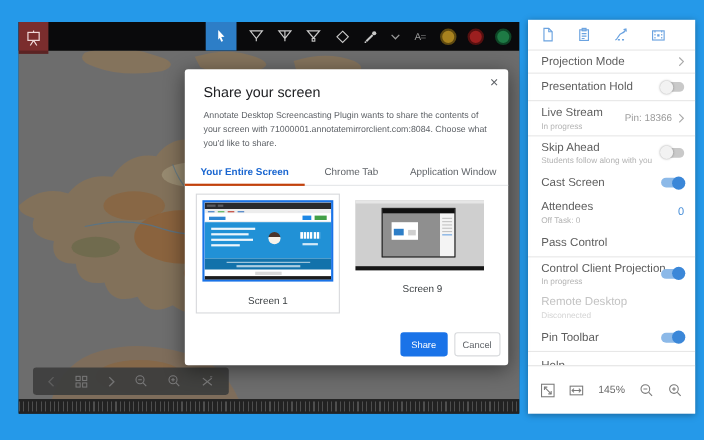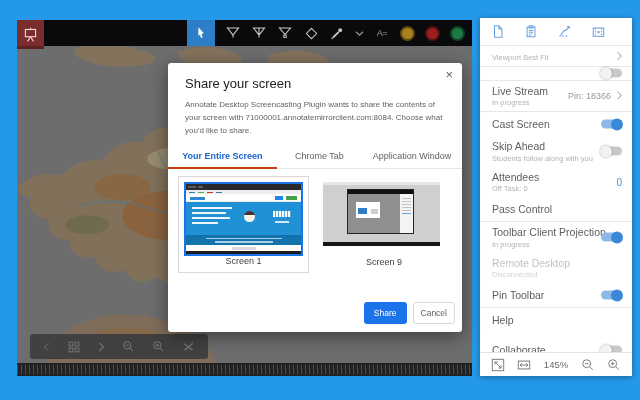--- a/index.html
+++ b/index.html
@@ -40,21 +40,21 @@
   .dlg-close { position:absolute; top:5px; right:9px; font-size:13px; color:#5f6368; cursor:pointer; line-height:1; }
   .dlg-body { margin:8px 17px 0; font-size:8px; line-height:1.6; color:#5f6368; }
   .dlg-tabs { display:flex; margin-top:9px; border-bottom:1px solid #e4e6e8; }
   .tab { font-size:9px; color:#5f6368; text-align:center; padding:5px 0 6px; }
   .tab:nth-child(1){ flex:0 0 37%; } .tab:nth-child(2){ flex:0 0 29%; } .tab:nth-child(3){ flex:0 0 34%; }
   .tab.active { color:#1a66d0; font-weight:bold; border-bottom:2px solid #c2410c; margin-bottom:-1px; }
   .thumbs { display:flex; margin:7px 0 0 10px; gap:14px; }
   .cell { width:131px; }
   .cell.selected { border:1px solid #d7d9dc; padding:5px 5px 6px; }
   .cell.plain { padding:6px 0 0; width:122px; }
-  .thumb-label { text-align:center; font-size:9px; color:#3c4043; margin-top:0; }
+  .thumb-label { text-align:center; font-size:9px; color:#3c4043; margin-top:12px; }
 
   
   .thumb1 { width:119px; height:74px; border:2px solid #1a73e8; background:#fff; overflow:hidden; }
   .t1-bar { height:6px; background:#2a2a2e; display:flex; align-items:center; gap:2px; padding:0 2px; }
   .t1-bar i { width:8px; height:2px; background:#5a5a60; }
   .t1-bm { height:4px; background:#ededed; display:flex; gap:3px; align-items:center; padding:0 3px; }
   .t1-bm i { width:6px; height:1.5px; } 
   .t1-hd { height:8px; background:#fff; border-bottom:1px solid #eee; position:relative; }
   .t1-hd .lg { position:absolute; left:4px; top:3px; width:15px; height:2.5px; background:#2f86d2; }
   .t1-hd .g  { position:absolute; right:4px; top:2px; width:11px; height:4px; background:#43a047; }
@@ -102,21 +102,21 @@
   .sb-row.pad { padding-top:7px; padding-bottom:6px; }
   .sb-row.disabled .t { color:#c3c3c3; } .sb-row.disabled .s { color:#d4d4d4; }
   .acc { position:absolute; right:10px; top:50%; transform:translateY(-50%); display:flex; align-items:center; gap:5px;margin-left:27px; }
   .val { font-size:9px; color:#9b9b9b; }
   .val.blue { color:#4a90d9; font-size:10px; }
   .toggle { width:21px; height:9px; border-radius:5px; position:relative; }
   .toggle .knob { width:12px; height:12px; border-radius:50%; position:absolute; top:-1.5px; }
   .toggle.off { background:#c9c9c9; } .toggle.off .knob { left:-1px; background:#f2f2f2; box-shadow:0 0 2px rgba(0,0,0,.4); }
   .toggle.on { background:#8cb9e8; } .toggle.on .knob { right:-1px; background:#3b87d8; }
   .sb-row.clipped { margin-top:8px; }
-  .sb-bottom { position:absolute; left:0; bottom:0; width:100%; height:24px; background:#fff;
+  .sb-bottom { position:absolute; left:0; bottom:0; width:100%; height:44px; background:#fff;
                border-top:1px solid #e3e3e3; display:flex; align-items:center;
                justify-content:space-between; padding:0 11px; z-index:5; }
   .zoomlevel { font-size:9.5px; color:#6a6a6a; }
   .ibtn { display:flex; align-items:center; justify-content:center; }
 </style>
 </head>
 <body>
 
 <div class="stage">
 
@@ -375,84 +375,85 @@
           <rect x="2" y="3.5" width="12" height="9.5"></rect>
           <path d="M4.5 3.5 v9.5 M11.5 3.5 v9.5" stroke-dasharray="1.6 1.6"></path>
           <rect x="6.8" y="7" width="2.4" height="2.4" fill="#6ba3e0" stroke="none"></rect>
             </g>
           </svg>
         </span>
     </div>
     <div class="sb-div"></div>
 
     <div class="sb-row">
-      <div class="s">Viewport Best Fit</div>
+      <div class="t">Projection Mode</div>
       <div class="acc">
           <svg width="6" height="9" viewBox="0 0 8 12">
         <path d="M2 1 L7 6 L2 11" fill="none" stroke="#aaaaaa" stroke-width="1.4"></path>
           </svg>
         </div>
     </div>
     <div class="sb-div"></div>
 
     <div class="sb-row pad">
+      <div class="t">Presentation Hold</div>
       <div class="acc">
           <div class="toggle off">
             <div class="knob"></div>
           </div>
         </div>
     </div>
     <div class="sb-div"></div>
 
     <div class="sb-row">
       <div class="t">Live Stream</div>
       <div class="s">In progress</div>
       <div class="acc">
           <span class="val">Pin: 18366</span>
         <svg width="6" height="9" viewBox="0 0 8 12">
         <path d="M2 1 L7 6 L2 11" fill="none" stroke="#aaaaaa" stroke-width="1.4"></path>
           </svg>
         </div>
     </div>
     <div class="sb-div"></div>
 
-    <div class="sb-row pad">
-      <div class="t">Cast Screen</div>
-      <div class="acc">
-          <div class="toggle on">
-            <div class="knob"></div>
-          </div>
-        </div>
-    </div>
-
     <div class="sb-row">
       <div class="t">Skip Ahead</div>
       <div class="s">Students follow along with you</div>
       <div class="acc">
           <div class="toggle off">
             <div class="knob"></div>
           </div>
         </div>
     </div>
 
+    <div class="sb-row pad">
+      <div class="t">Cast Screen</div>
+      <div class="acc">
+          <div class="toggle on">
+            <div class="knob"></div>
+          </div>
+        </div>
+    </div>
+
     <div class="sb-row">
       <div class="t">Attendees</div>
       <div class="s">Off Task: 0</div>
       <div class="acc">
           <span class="val blue">0</span>
         </div>
     </div>
 
     <div class="sb-row pad">
       <div class="t">Pass Control</div>
     </div>
     <div class="sb-div"></div>
 
     <div class="sb-row">
-      <div class="t">Toolbar Client Projection</div>
+      <div class="t">Control Client Projection</div>
       <div class="s">In progress</div>
       <div class="acc">
           <div class="toggle on">
             <div class="knob"></div>
           </div>
         </div>
     </div>
 
     <div class="sb-row disabled">
       <div class="t">Remote Desktop</div>

